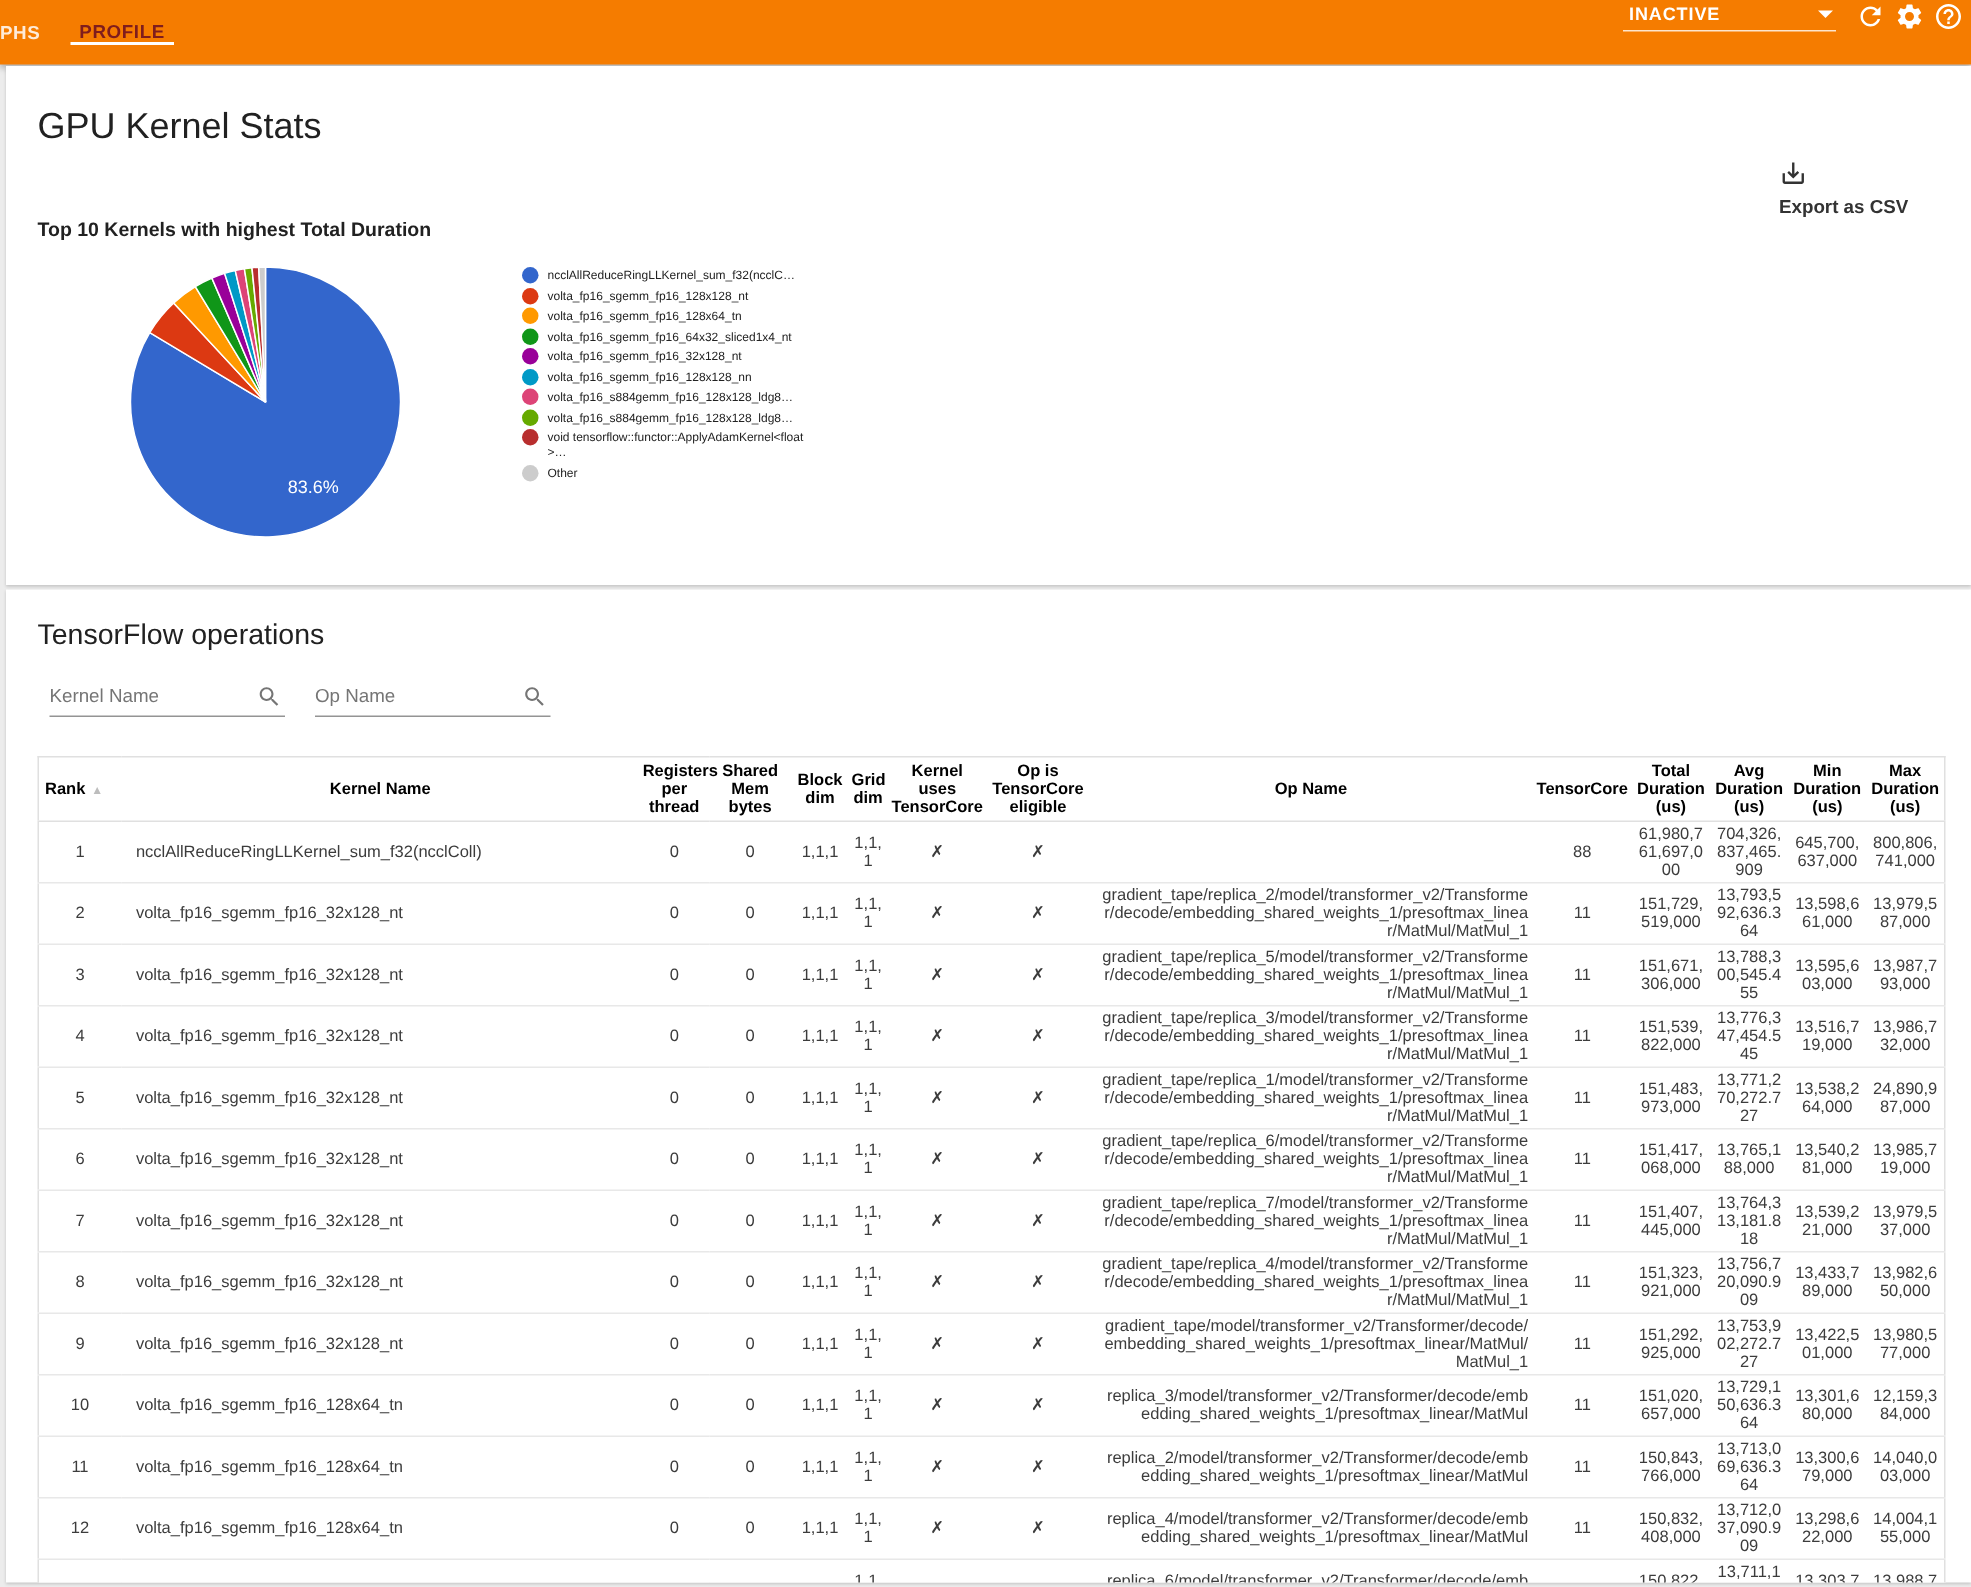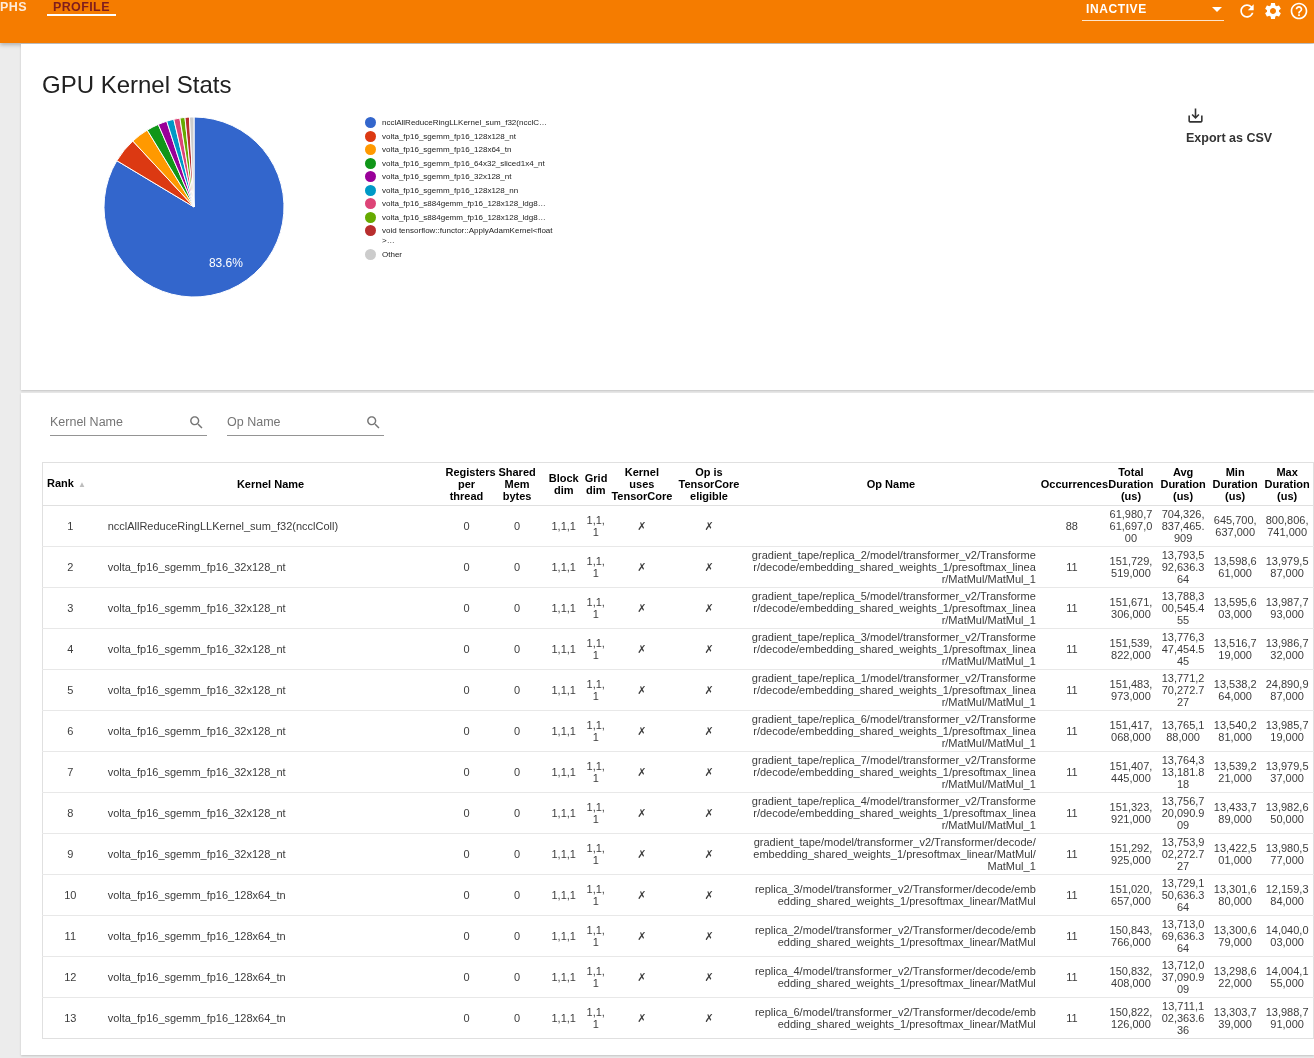--- a/index.html
+++ b/index.html
@@ -2,36 +2,36 @@
 <html><head>
 <meta charset="utf-8">
 <style>
   * { margin:0; padding:0; box-sizing:border-box; }
   html,body { width:1314px; height:1058px; overflow:hidden; background:#ececec;
               font-family:"Liberation Sans","DejaVu Sans",sans-serif; }
 
   
   .topbar { position:relative; height:43px; background:#f57c00; color:#fff;
             display:flex; align-items:stretch; box-shadow:0 2px 4px rgba(0,0,0,.25); }
-  .tabs { display:flex; align-items:flex-start; }
+  .tabs { display:flex; align-items:center; }
   .tab { display:flex; align-items:center; padding:0 6px; font-size:12.5px; font-weight:700;
          letter-spacing:.4px; color:rgba(255,255,255,.85); cursor:pointer; }
   .tab.active { color:#7f1d1d; border-bottom:2px solid #fff; margin-right:6px; }
   .tab.partial { padding-left:0; margin-right:14px; }
   .topbar-right { position:absolute; right:4px; top:0; height:100%; display:flex; align-items:flex-start; gap:4px; }
   .run-select { width:142px; display:flex; align-items:center; justify-content:space-between;
                 border-bottom:1px solid rgba(255,255,255,.8); padding:2px 2px 4px 4px;
                 font-size:12px; letter-spacing:.6px; font-weight:700; cursor:pointer; margin-right:8px; }
   .caret { width:0; height:0; border-left:5px solid transparent; border-right:5px solid transparent;
            border-top:5px solid #fff; }
   .icon-btn { width:22px; height:22px; display:flex; align-items:center; justify-content:center; cursor:pointer; }
   .icon-btn svg { width:20px; height:20px; fill:#fff; }
 
   
-  .card { background:#fff; margin-left:21px; box-shadow:0 1px 2px rgba(0,0,0,.18); }
+  .card { background:#fff; margin-left:4px; box-shadow:0 1px 2px rgba(0,0,0,.18); }
   .card1 { margin-top:1px; height:346px; position:relative; padding:0 21px; }
   .card1 h1 { font-size:24px; font-weight:400; color:#212121; padding-top:27px; }
   .export { position:absolute; top:62px; right:18px; width:110px; background:none; border:none;
             cursor:pointer; text-align:left; color:#333;
             font-family:"Liberation Sans","DejaVu Sans",sans-serif; }
   .export svg { width:19px; height:19px; fill:#333; }
   .export .lbl { display:block; margin-top:3px; font-size:12.5px; font-weight:700; }
   .chart-heading { margin-top:46px; font-size:13px; font-weight:700; color:#212121; }
   .chart-row { display:flex; margin-top:16px; padding-left:60px; }
   .legend { list-style:none; margin-left:79px; margin-top:2px; width:195px; }
@@ -94,20 +94,21 @@
 </div>
 
 <div class="card card1">
   <h1>GPU Kernel Stats</h1>
   <button class="export">
     <svg viewBox="0 0 24 24">
         <path d="M19 12v7H5v-7H3v7c0 1.1.9 2 2 2h14c1.1 0 2-.9 2-2v-7h-2zm-6 .67l2.59-2.58L17 11.5l-5 5-5-5 1.41-1.41L11 12.67V3h2v9.67z"></path>
       </svg>
     <span class="lbl">Export as CSV</span>
   </button>
+  <div class="chart-heading">Top 10 Kernels with highest Total Duration</div>
   <div class="chart-row">
     <svg id="pie-svg" width="184" height="184" viewBox="0 0 184 184">
         <path d="M92,92 L92.00,2.00 A90,90 0 1 1 14.82,45.70 Z" fill="#3366cc" stroke="#fff" stroke-width="1"></path>
         <text x="123.9" y="152.4" text-anchor="middle" fill="#fff" font-size="12">83.6%</text>
         <path d="M92,92 L14.82,45.70 A90,90 0 0 1 30.80,26.01 Z" fill="#dc3912" stroke="#fff" stroke-width="1"></path>
         <path d="M92,92 L30.80,26.01 A90,90 0 0 1 45.22,15.12 Z" fill="#ff9900" stroke="#fff" stroke-width="1"></path>
         <path d="M92,92 L45.22,15.12 A90,90 0 0 1 56.26,9.40 Z" fill="#109618" stroke="#fff" stroke-width="1"></path>
         <path d="M92,92 L56.26,9.40 A90,90 0 0 1 64.73,6.23 Z" fill="#990099" stroke="#fff" stroke-width="1"></path>
         <path d="M92,92 L64.73,6.23 A90,90 0 0 1 71.82,4.29 Z" fill="#0099c6" stroke="#fff" stroke-width="1"></path>
         <path d="M92,92 L71.82,4.29 A90,90 0 0 1 77.92,3.11 Z" fill="#dd4477" stroke="#fff" stroke-width="1"></path>
@@ -154,20 +155,21 @@
   </li>
         <li>
     <span class="dot" style="background: rgb(204, 204, 204);"></span>
     <span class="lab">Other</span>
   </li>
       </ul>
   </div>
 </div>
 
 <div class="card card2">
+  <h2>TensorFlow operations</h2>
   <div class="filters">
     <div class="field">
       <input type="text" placeholder="Kernel Name" style="">
       <svg viewBox="0 0 24 24">
           <path d="M15.5 14h-.79l-.28-.27C15.41 12.59 16 11.11 16 9.5 16 5.91 13.09 3 9.5 3S3 5.91 3 9.5 5.91 16 9.5 16c1.61 0 3.09-.59 4.23-1.57l.27.28v.79l5 5L20.49 19l-5-5zm-6 0C7.01 14 5 11.99 5 9.5S7.01 5 9.5 5 14 7.01 14 9.5 11.99 14 9.5 14z"></path>
         </svg>
     </div>
     <div class="field">
       <input type="text" placeholder="Op Name" style="">
       <svg viewBox="0 0 24 24">
@@ -196,21 +198,21 @@
         <tr id="thead-row">
           <th>Rank<span class="sort-arrow">▲</span></th>
           <th>Kernel Name</th>
           <th>Registers per thread</th>
           <th>Shared Mem bytes</th>
           <th>Block dim</th>
           <th>Grid dim</th>
           <th>Kernel uses TensorCore</th>
           <th>Op is TensorCore eligible</th>
           <th>Op Name</th>
-          <th>Occurrences</th>
+          <th>TensorCore</th>
           <th>Total Duration (us)</th>
           <th>Avg Duration (us)</th>
           <th>Min Duration (us)</th>
           <th>Max Duration (us)</th>
         </tr>
       </thead>
     <tbody id="tbody">
         <tr>
           <td>1</td>
           <td>ncclAllReduceRingLLKernel_sum_f32(ncclColl)</td>

